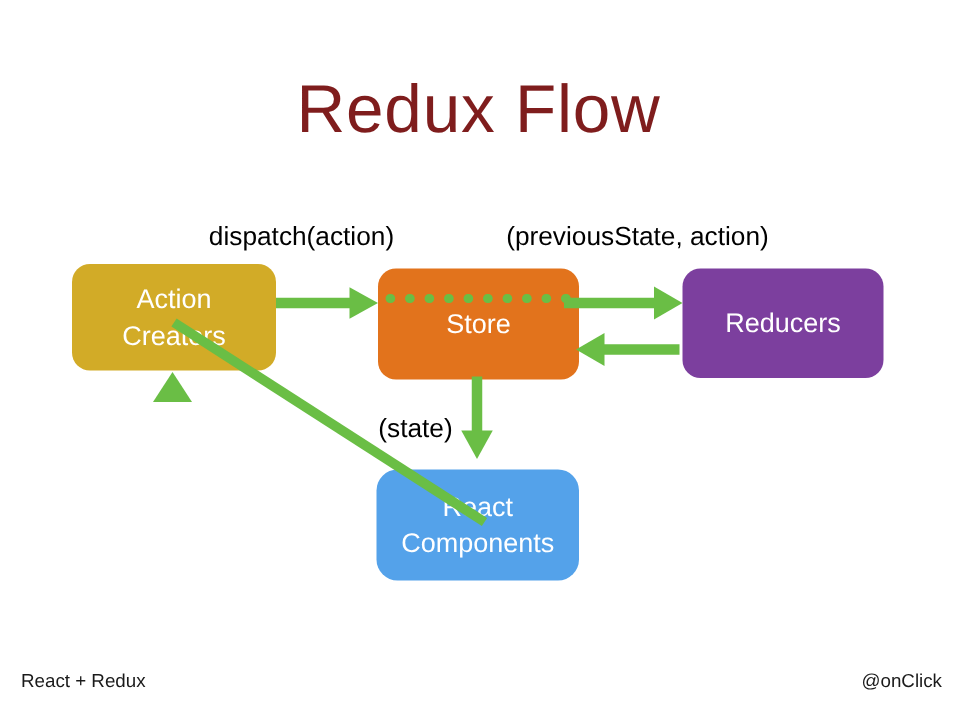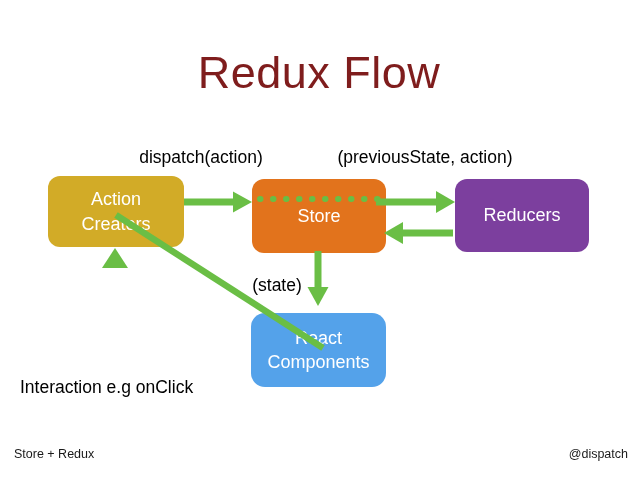--- a/index.html
+++ b/index.html
@@ -87,18 +87,17 @@
 
     <g>
       <line x1="116" y1="215" x2="323" y2="348" stroke-width="6.5" style="stroke: rgb(106, 190, 69);"></line>
       <polygon points="115,248 102,268 128,268" style="fill: rgb(106, 190, 69);"></polygon>
     </g>
   </svg>
 
   <div class="lbl lbl-prev-state">(previousState, action)</div>
   <div class="lbl lbl-dispatch">dispatch(action)</div>
   <div class="lbl lbl-state">(state)</div>
-  <div class="lbl lbl-interaction">Interaction e.g onClick</div>
 
-  <div class="footer-text footer-left">Store + Redux</div>
-  <div class="footer-text footer-right">@dispatch</div>
+  <div class="footer-text footer-left">React + Redux</div>
+  <div class="footer-text footer-right">@onClick</div>
 
 </div>
 
 </body></html>

